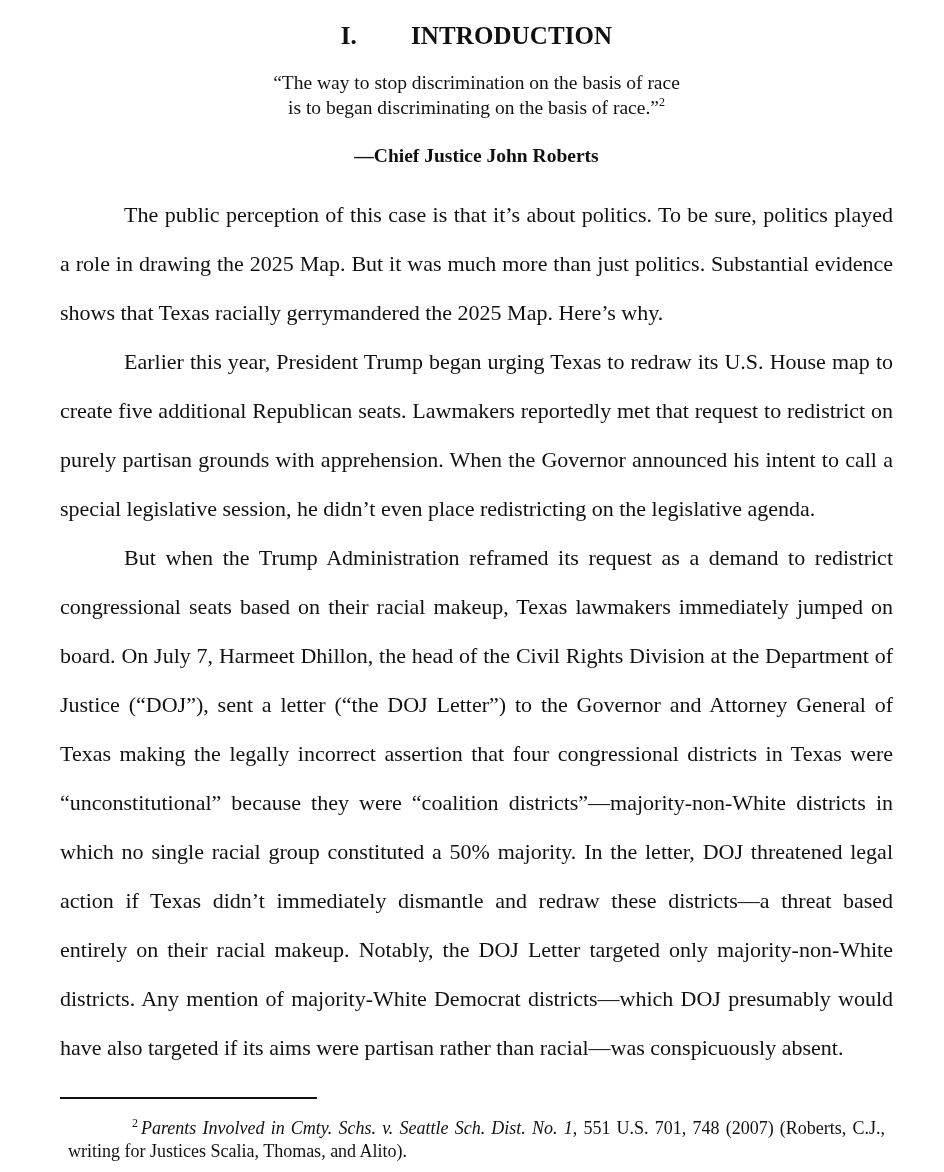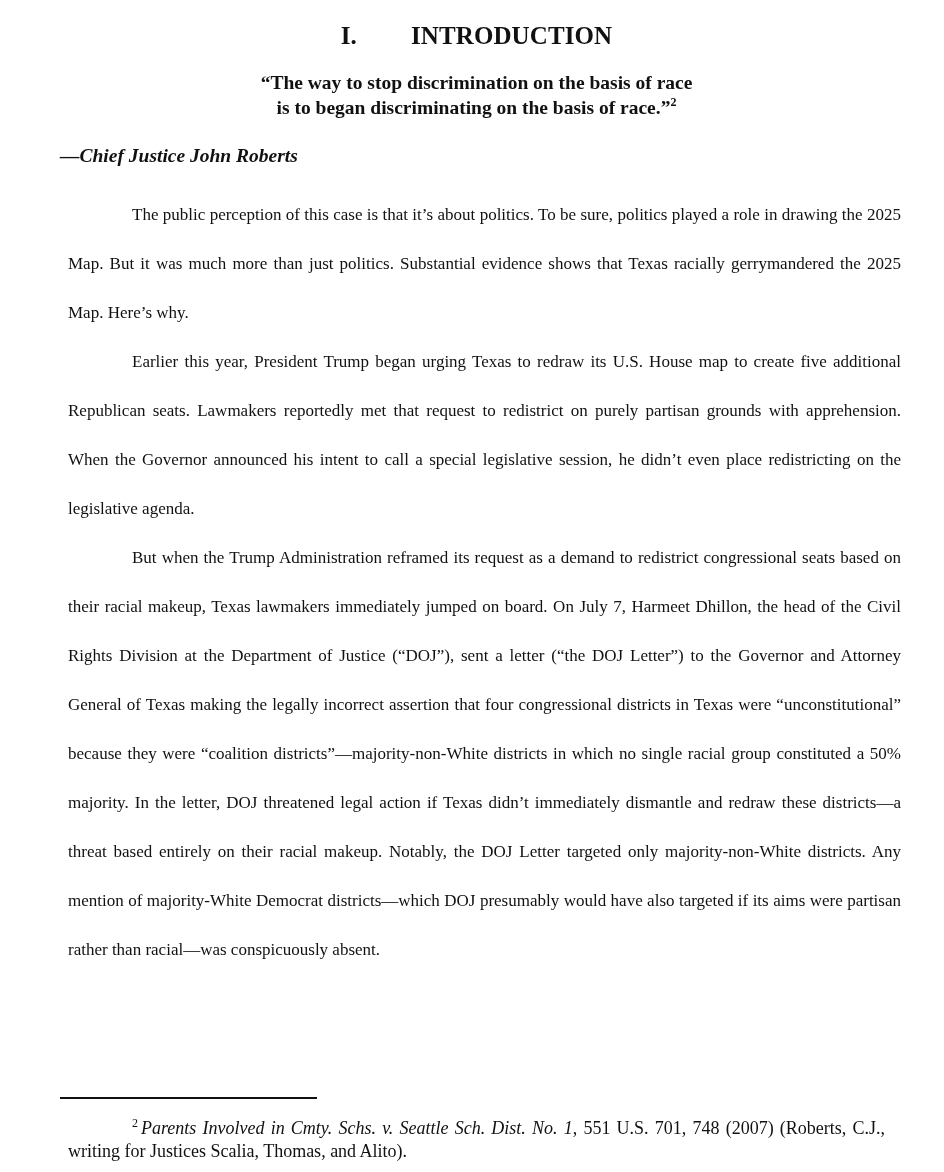--- a/index.html
+++ b/index.html
@@ -8,30 +8,30 @@
     font-family: "Liberation Serif", "DejaVu Serif", serif; color: #111;
   }
   .page { position: absolute; left: 60px; top: 0; width: 833px; }
   .heading {
     position: absolute; top: 22px; left: 0; width: 833px; text-align: center;
     font-weight: bold; font-size: 25px; letter-spacing: 0.1px;
   }
   .heading .num { display: inline-block; margin-right: 54px; }
   .epigraph {
     position: absolute; top: 70px; left: 0; width: 833px; text-align: center;
-    font-weight: bold; font-size: 19.5px; line-height: 25px;
+    font-weight: normal; font-size: 19.5px; line-height: 25px;
   }
   .epigraph sup { font-size: 12px; vertical-align: 8px; line-height: 0; }
   .attribution {
-    position: absolute; top: 145px; left: 0; width: 833px; 
-    font-weight: bold; font-size: 19.5px; font-style: italic;
+    position: absolute; top: 145px; left: 0; width: 833px; text-align: center;
+    font-weight: bold; font-size: 19.5px;
   }
   .body-text {
     position: absolute; top: 190px; left: 0; width: 833px;
-    font-size: 17px; line-height: 49px; text-align: justify; margin-left: 8px;
+    font-size: 22px; line-height: 49px; text-align: justify;
   }
   .body-text p { margin: 0; text-indent: 64px; }
   .fn-rule {
     position: absolute; top: 1097px; left: 0; width: 257px; height: 0;
     border-top: 2px solid #111;
   }
   .footnote {
     position: absolute; top: 1109px; left: 0; width: 833px;
     font-size: 18px; line-height: 23px; text-align: justify;
   }

